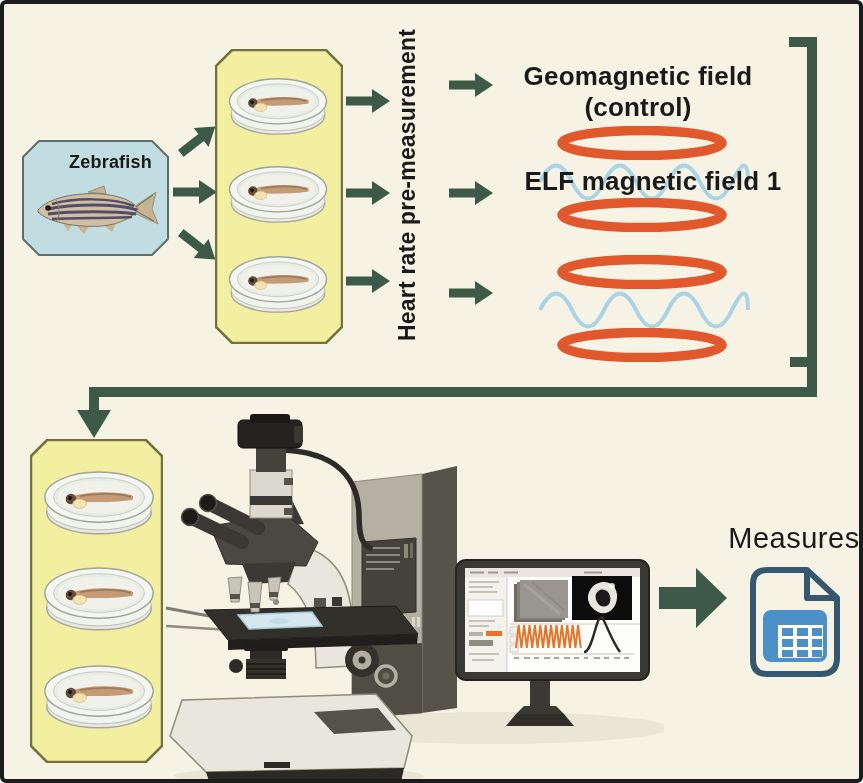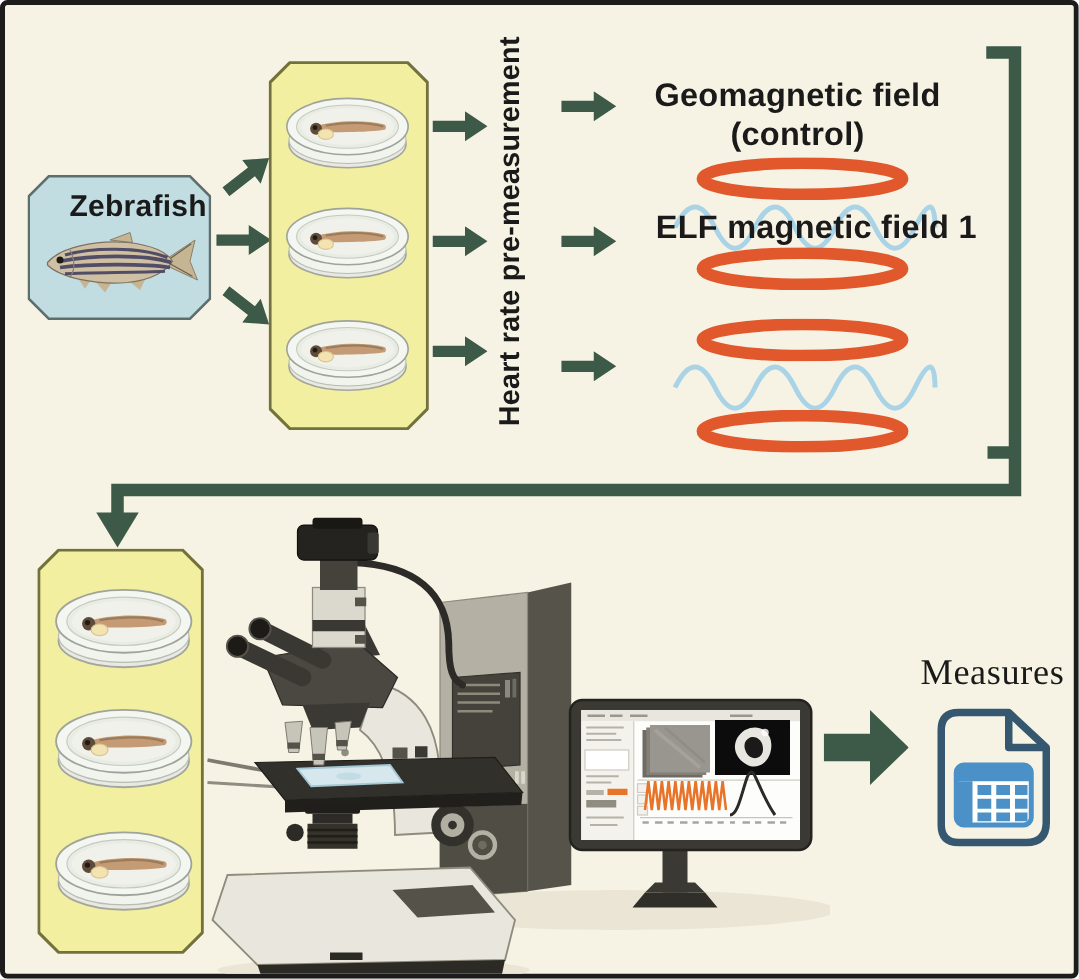--- a/index.html
+++ b/index.html
@@ -6,30 +6,30 @@
   .canvas {
     position:relative; width:863px; height:783px;
     background:#f7f3e4;
     border:4px solid #1c1c1c; border-radius:6px;
     box-sizing:border-box; overflow:hidden;
     font-family:"Liberation Sans", sans-serif;
     color:#1a1a1a;
   }
   .abs { position:absolute; }
   .lbl { position:absolute; font-weight:bold; text-align:center; line-height:1.18; letter-spacing:0.2px; }
-  .lbl-zebrafish { left:18px; top:148px; width:177px; font-size:24px; }
+  .lbl-zebrafish { left:18px; top:148px; width:177px; font-size:18px; }
   .lbl-control { left:510px; top:41px; width:248px; font-size:26px;margin-top:16px; }
   .lbl-elf1 { left:508px; top:162px; width:282px; font-size:26px; }
   .lbl-elf2 { left:508px; top:291px; width:282px; font-size:26px; }
   .lbl-vertical {
     left:404px; top:181px; white-space:nowrap;
     transform:translate(-50%,-50%) rotate(-90deg);
     font-size:23px;
   }
-  .lbl-measures { left:722px; top:517px; width:136px; font-size:29px; font-weight:normal; letter-spacing:0.5px;font-family:Liberation Serif, serif; }
+  .lbl-measures { left:722px; top:517px; width:136px; font-size:29px; font-weight:normal; letter-spacing:0.5px; }
   .arr { position:absolute; width:44px; height:24px; fill:#3d5a48; }
   .coil { position:absolute; width:176px; height:34px; left:550px; }
   .wave { position:absolute; width:216px; height:46px; left:532px; }
   .overlay { position:absolute; left:0; top:0; pointer-events:none; }
   svg { display:block; }
 </style>
 </head>
 <body>
 
 <div class="canvas">

